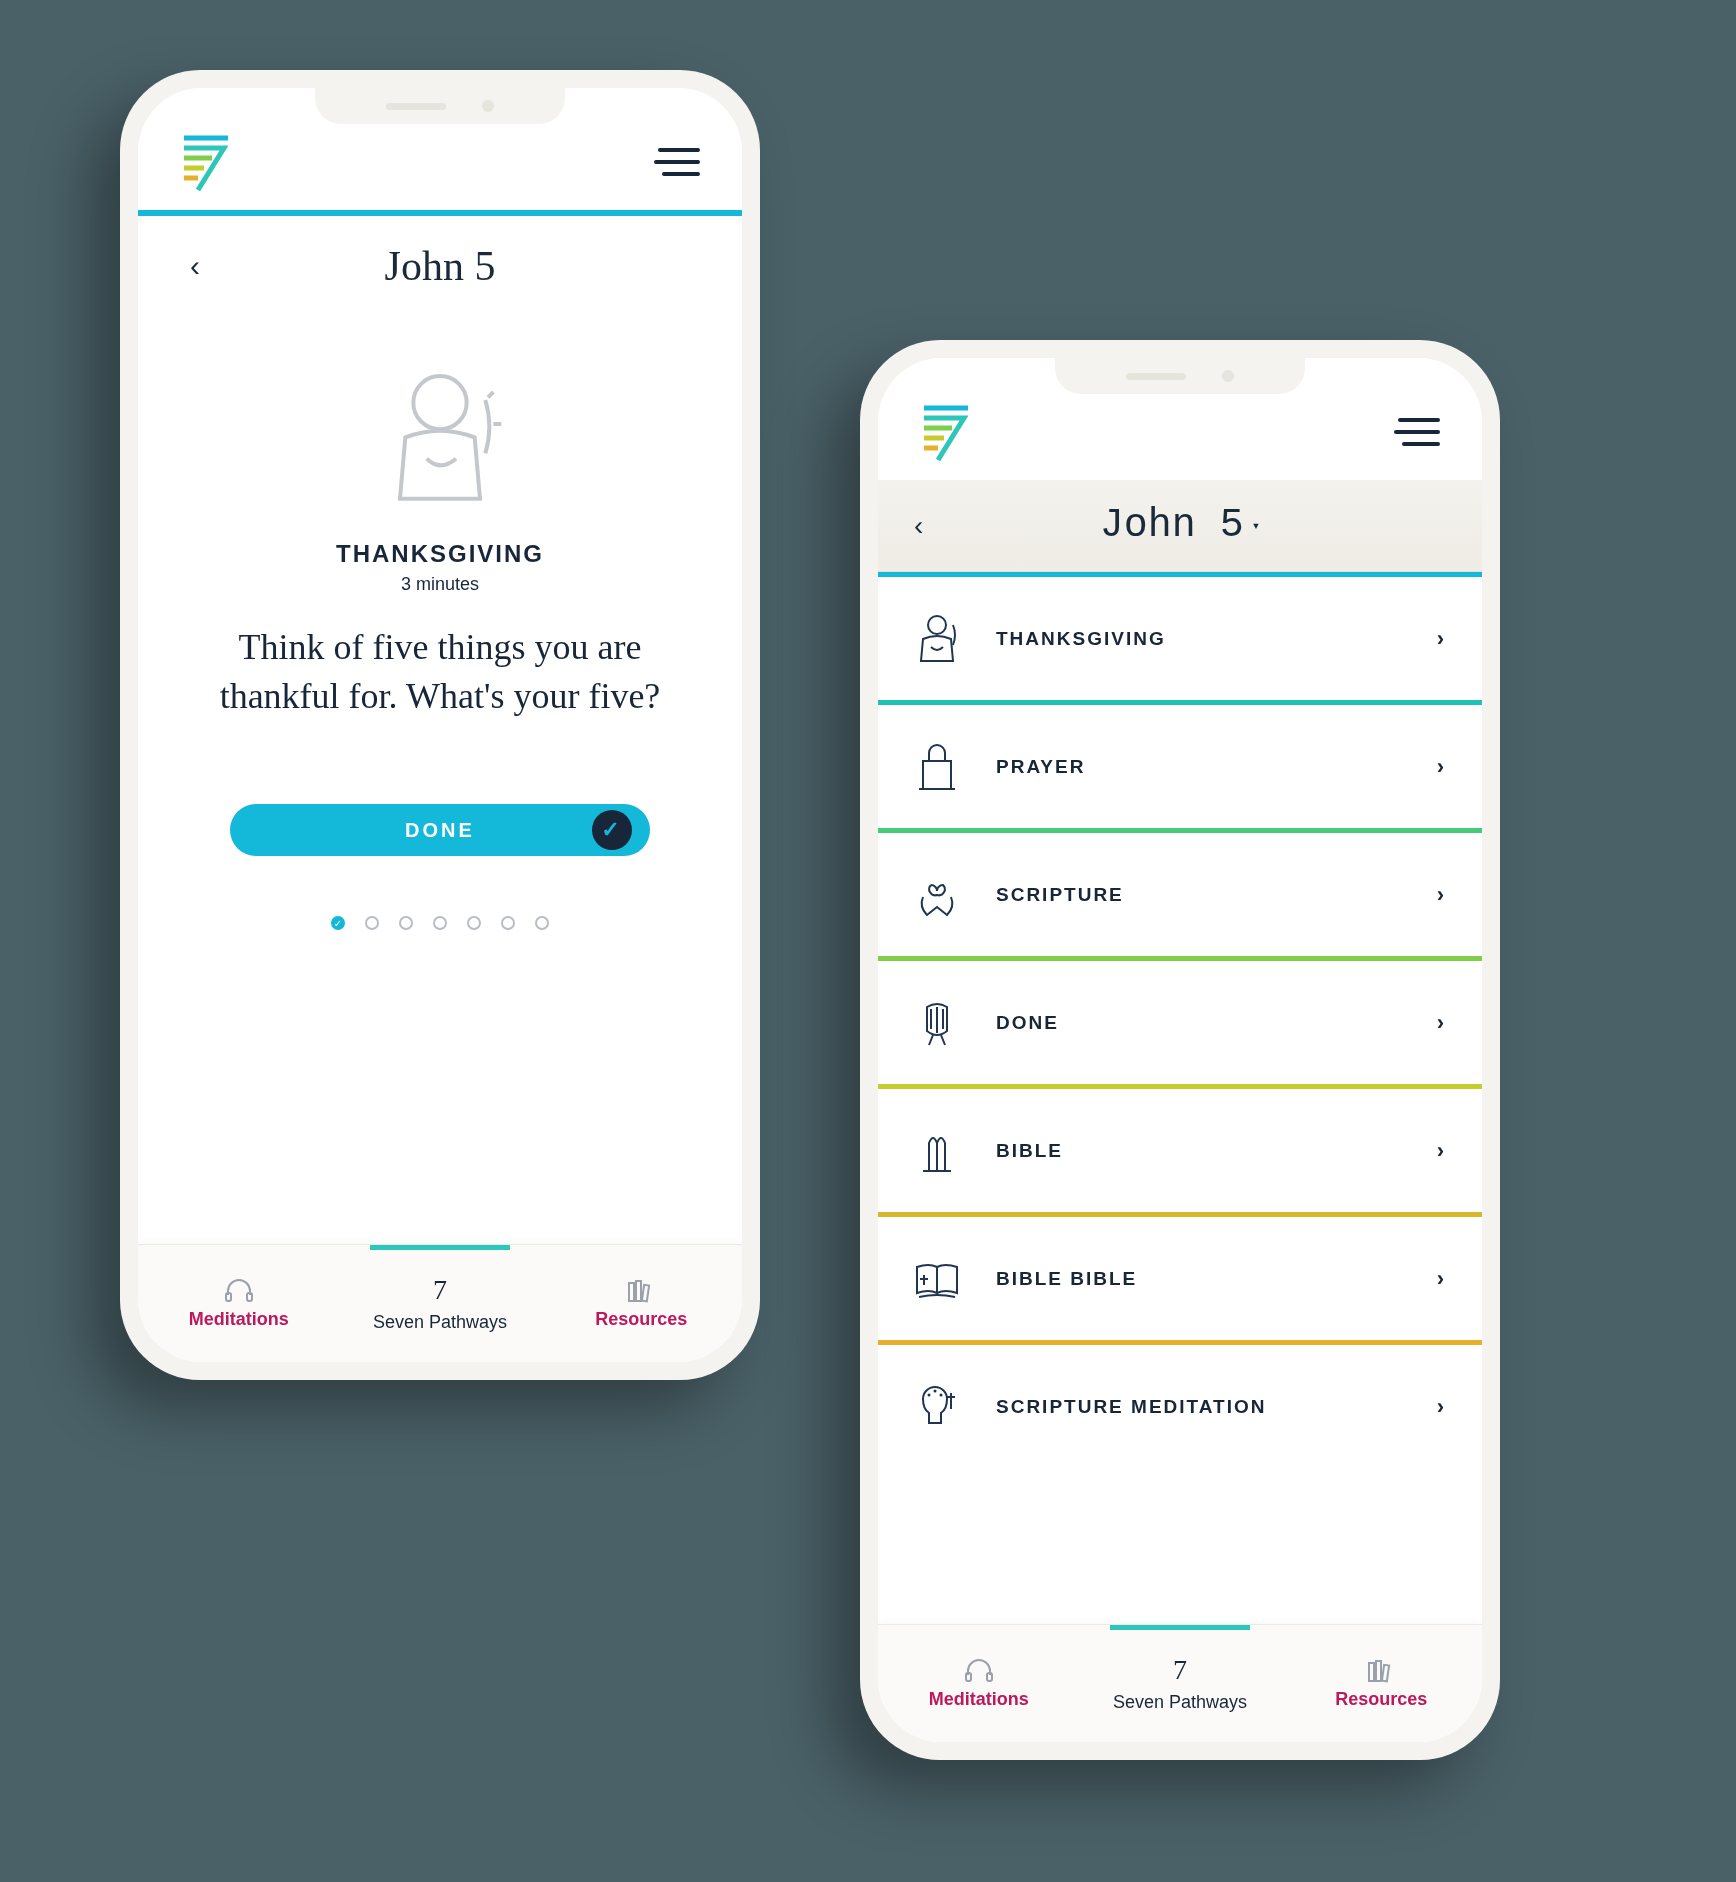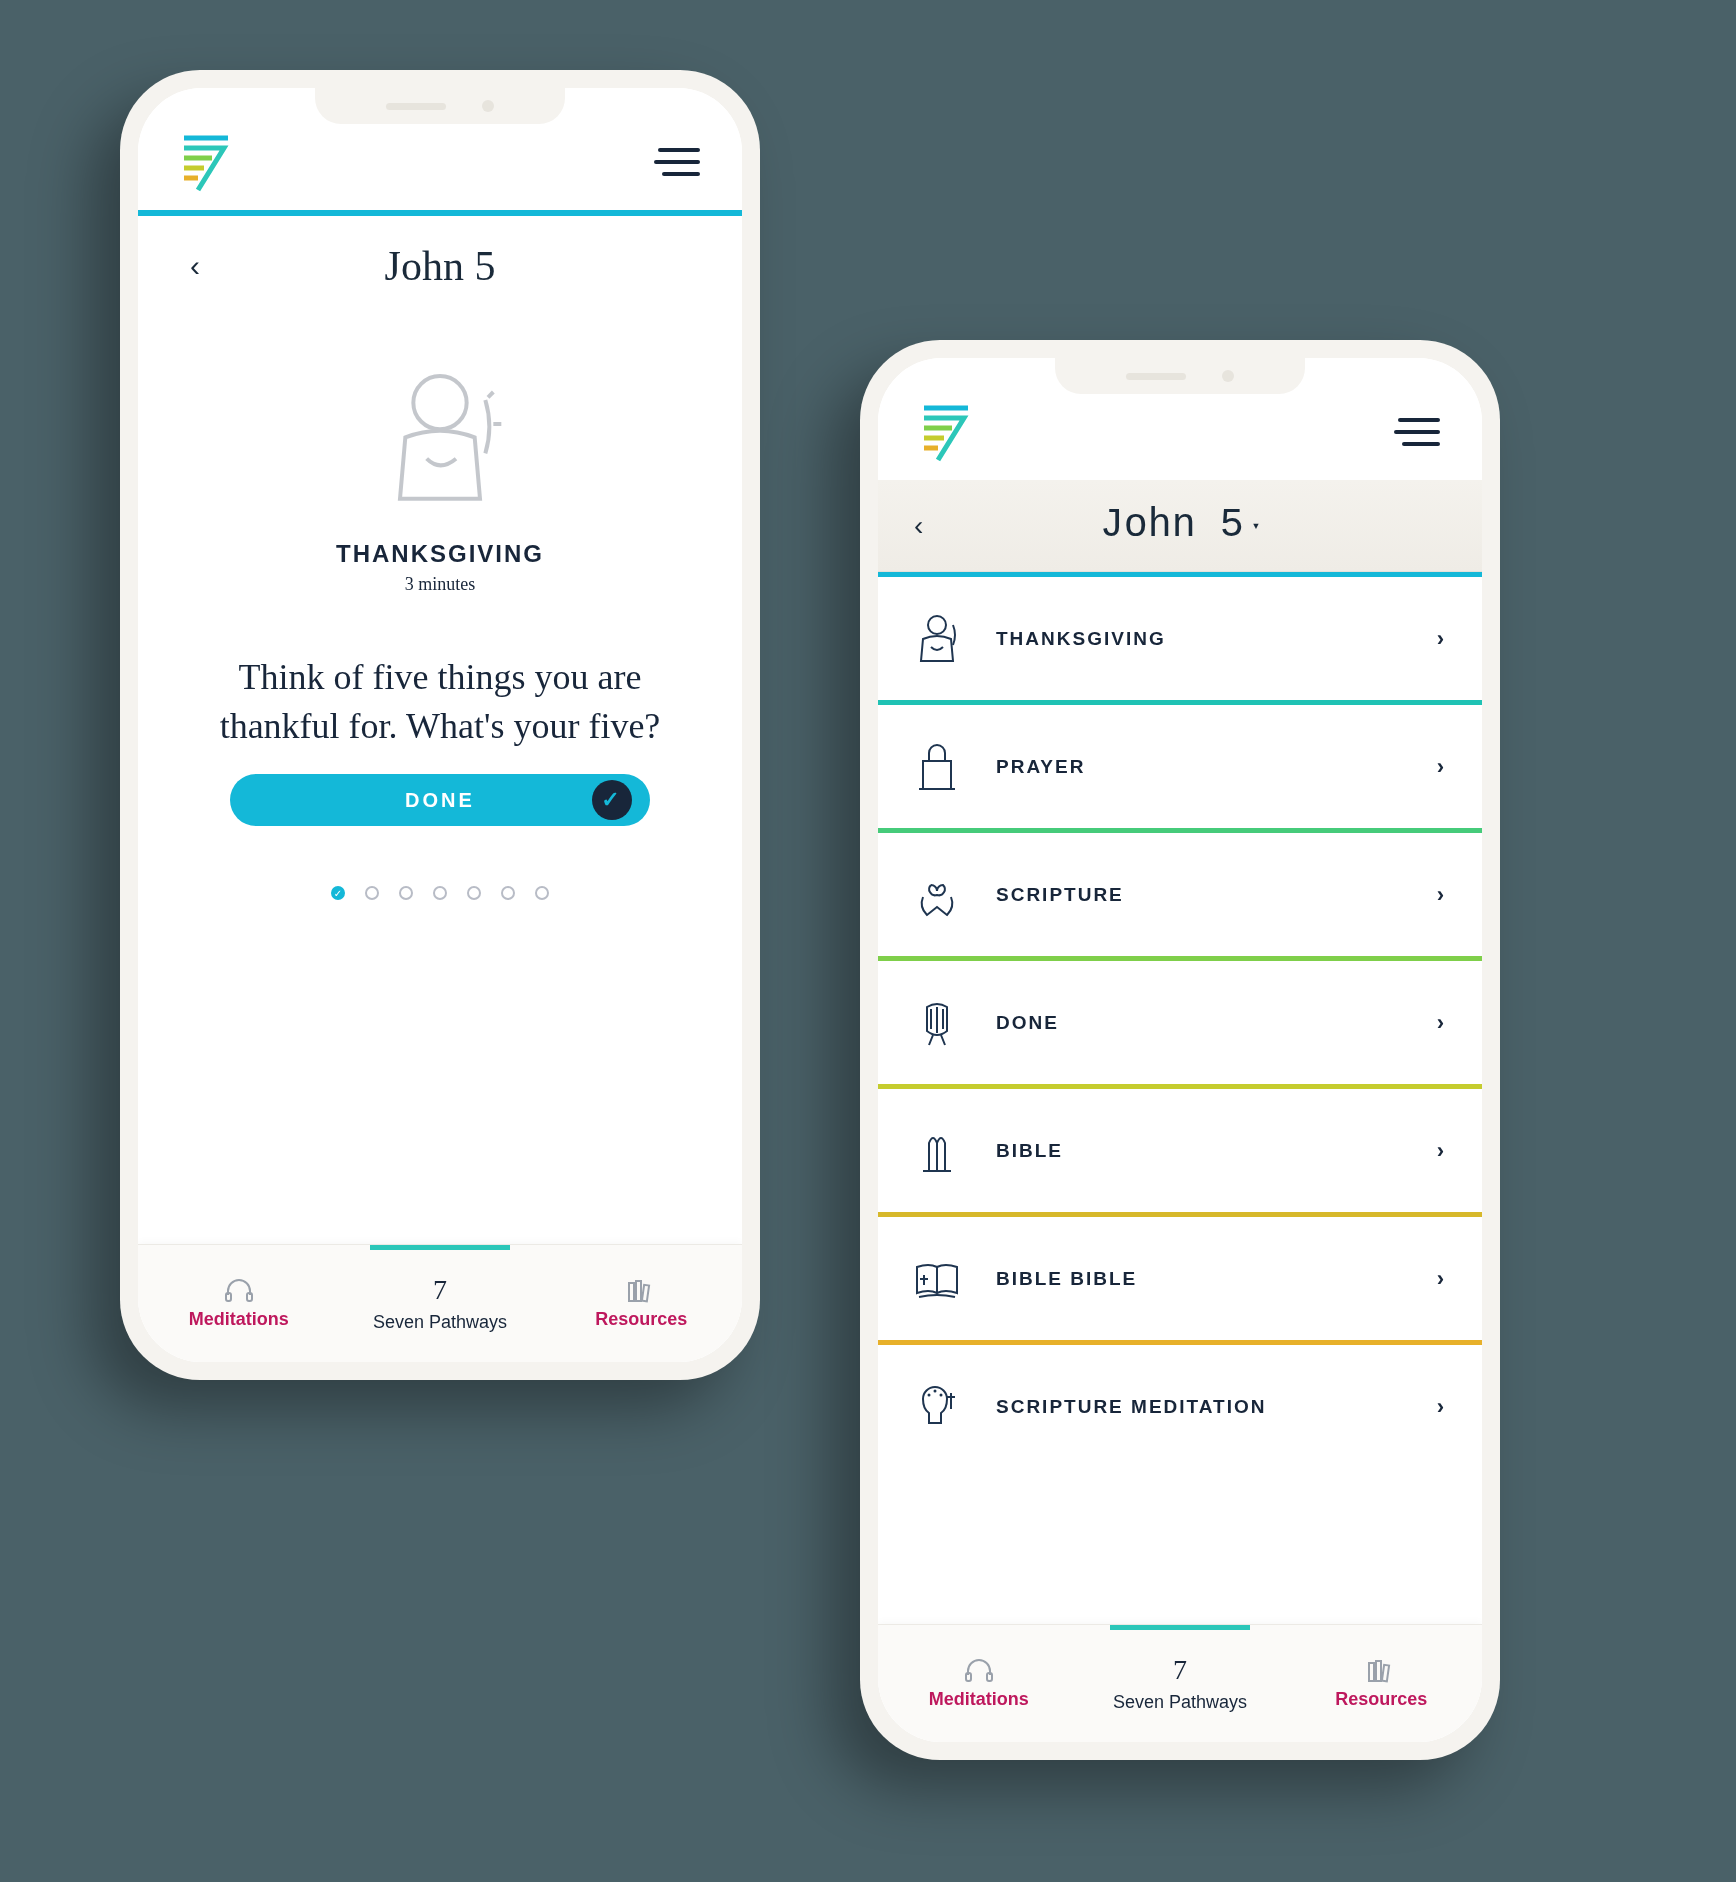--- a/index.html
+++ b/index.html
@@ -114,30 +114,29 @@
     font-size: 24px;
     letter-spacing: 2px;
     font-weight: 700;
     color: #18263a;
     text-transform: uppercase;
   }
   .duration {
     font-size: 18px;
     color: #18263a;
     margin-top: 6px;
-    margin-bottom: 58px;
-    font-family: Liberation Serif, serif;
+    margin-bottom: 28px;
   }
   .prompt {
     font-family: Georgia, 'Times New Roman', serif;
     font-size: 36px;
     line-height: 1.35;
     color: #18263a;
     text-align: center;
-    margin-bottom: 24px;
+    margin-bottom: 84px;
   }
   .done-btn {
     width: 420px;
     height: 52px;
     background: #14b8d8;
     border-radius: 40px;
     display: flex;
     align-items: center;
     justify-content: center;
     position: relative;

